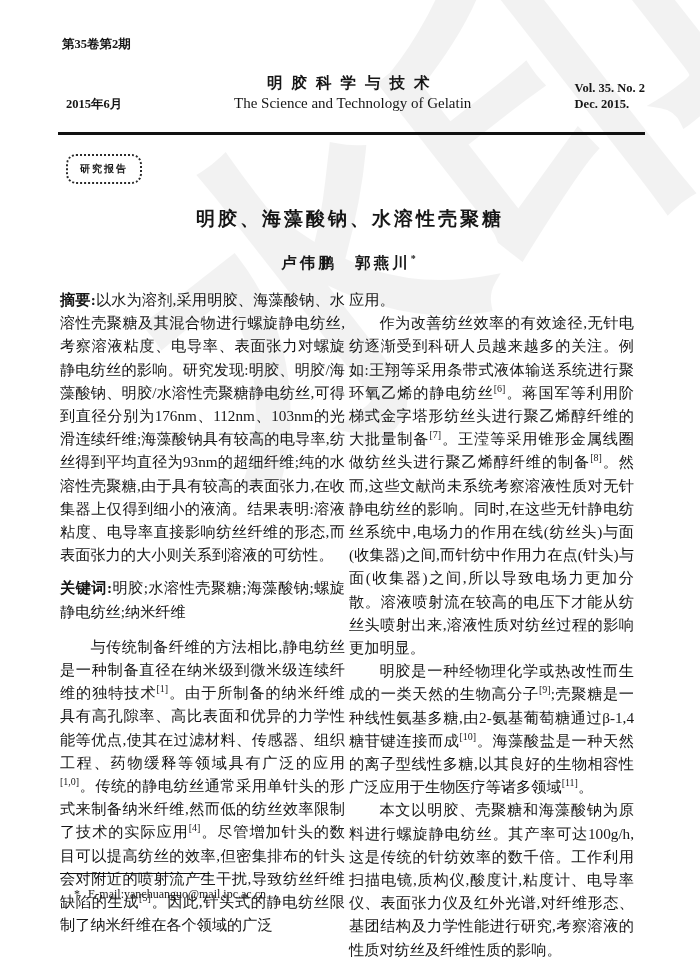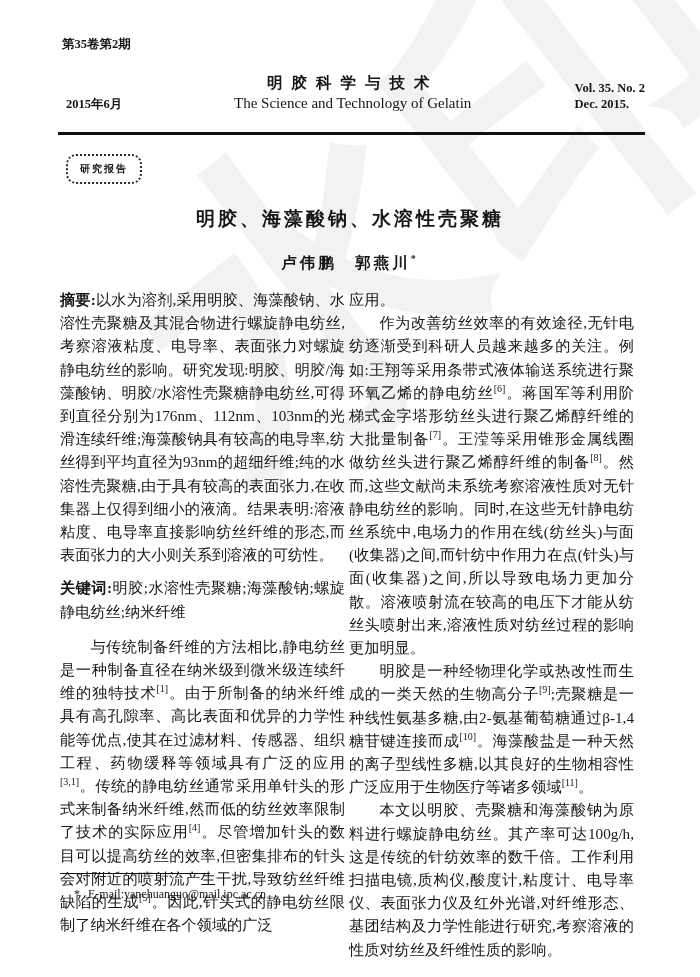--- a/index.html
+++ b/index.html
@@ -128,21 +128,21 @@
     </h1>
 
     <div class="authors">
       <span>卢伟鹏　郭燕川</span><sup>*</sup>
     </div>
 
     <div class="columns">
       <div class="col col-left">
         <p class="abstract"><b class="lbl">摘要:</b><span>以水为溶剂,采用明胶、海藻酸钠、水溶性壳聚糖及其混合物进行螺旋静电纺丝,考察溶液粘度、电导率、表面张力对螺旋静电纺丝的影响。研究发现:明胶、明胶/海藻酸钠、明胶/水溶性壳聚糖静电纺丝,可得到直径分别为176nm、112nm、103nm的光滑连续纤维;海藻酸钠具有较高的电导率,纺丝得到平均直径为93nm的超细纤维;纯的水溶性壳聚糖,由于具有较高的表面张力,在收集器上仅得到细小的液滴。结果表明:溶液粘度、电导率直接影响纺丝纤维的形态,而表面张力的大小则关系到溶液的可纺性。</span></p>
         <p class="keywords"><b class="lbl">关键词:</b><span>明胶;水溶性壳聚糖;海藻酸钠;螺旋静电纺丝;纳米纤维</span></p>
-        <p class="body-para indent">与传统制备纤维的方法相比,静电纺丝是一种制备直径在纳米级到微米级连续纤维的独特技术<sup>[1]</sup>。由于所制备的纳米纤维具有高孔隙率、高比表面和优异的力学性能等优点,使其在过滤材料、传感器、组织工程、药物缓释等领域具有广泛的应用<sup>[3,1]</sup>。传统的静电纺丝通常采用单针头的形式来制备纳米纤维,然而低的纺丝效率限制了技术的实际应用<sup>[4]</sup>。尽管增加针头的数目可以提高纺丝的效率,但密集排布的针头会对附近的喷射流产生干扰,导致纺丝纤维缺陷的生成<sup>[5]</sup>。因此,针头式的静电纺丝限制了纳米纤维在各个领域的广泛</p>
+        <p class="body-para indent">与传统制备纤维的方法相比,静电纺丝是一种制备直径在纳米级到微米级连续纤维的独特技术<sup>[1]</sup>。由于所制备的纳米纤维具有高孔隙率、高比表面和优异的力学性能等优点,使其在过滤材料、传感器、组织工程、药物缓释等领域具有广泛的应用<sup>[1,0]</sup>。传统的静电纺丝通常采用单针头的形式来制备纳米纤维,然而低的纺丝效率限制了技术的实际应用<sup>[4]</sup>。尽管增加针头的数目可以提高纺丝的效率,但密集排布的针头会对附近的喷射流产生干扰,导致纺丝纤维缺陷的生成<sup>[5]</sup>。因此,针头式的静电纺丝限制了纳米纤维在各个领域的广泛</p>
         <div class="footblock">
           <div class="footnote-rule"></div>
           <div class="footnote"><span class="fmark">*</span><span>E-mail:yanchuanguo@mail.ipc.ac.cn</span></div>
         </div>
       </div>
       <div class="col col-right">
         <p class="body-para">应用。</p>
         <p class="body-para indent">作为改善纺丝效率的有效途径,无针电纺逐渐受到科研人员越来越多的关注。例如:王翔等采用条带式液体输送系统进行聚环氧乙烯的静电纺丝<sup>[6]</sup>。蒋国军等利用阶梯式金字塔形纺丝头进行聚乙烯醇纤维的大批量制备<sup>[7]</sup>。王滢等采用锥形金属线圈做纺丝头进行聚乙烯醇纤维的制备<sup>[8]</sup>。然而,这些文献尚未系统考察溶液性质对无针静电纺丝的影响。同时,在这些无针静电纺丝系统中,电场力的作用在线(纺丝头)与面(收集器)之间,而针纺中作用力在点(针头)与面(收集器)之间,所以导致电场力更加分散。溶液喷射流在较高的电压下才能从纺丝头喷射出来,溶液性质对纺丝过程的影响更加明显。</p>
         <p class="body-para indent">明胶是一种经物理化学或热改性而生成的一类天然的生物高分子<sup>[9]</sup>;壳聚糖是一种线性氨基多糖,由2-氨基葡萄糖通过β-1,4糖苷键连接而成<sup>[10]</sup>。海藻酸盐是一种天然的离子型线性多糖,以其良好的生物相容性广泛应用于生物医疗等诸多领域<sup>[11]</sup>。</p>
         <p class="body-para indent">本文以明胶、壳聚糖和海藻酸钠为原料进行螺旋静电纺丝。其产率可达100g/h,这是传统的针纺效率的数千倍。工作利用扫描电镜,质构仪,酸度计,粘度计、电导率仪、表面张力仪及红外光谱,对纤维形态、基团结构及力学性能进行研究,考察溶液的性质对纺丝及纤维性质的影响。</p>

